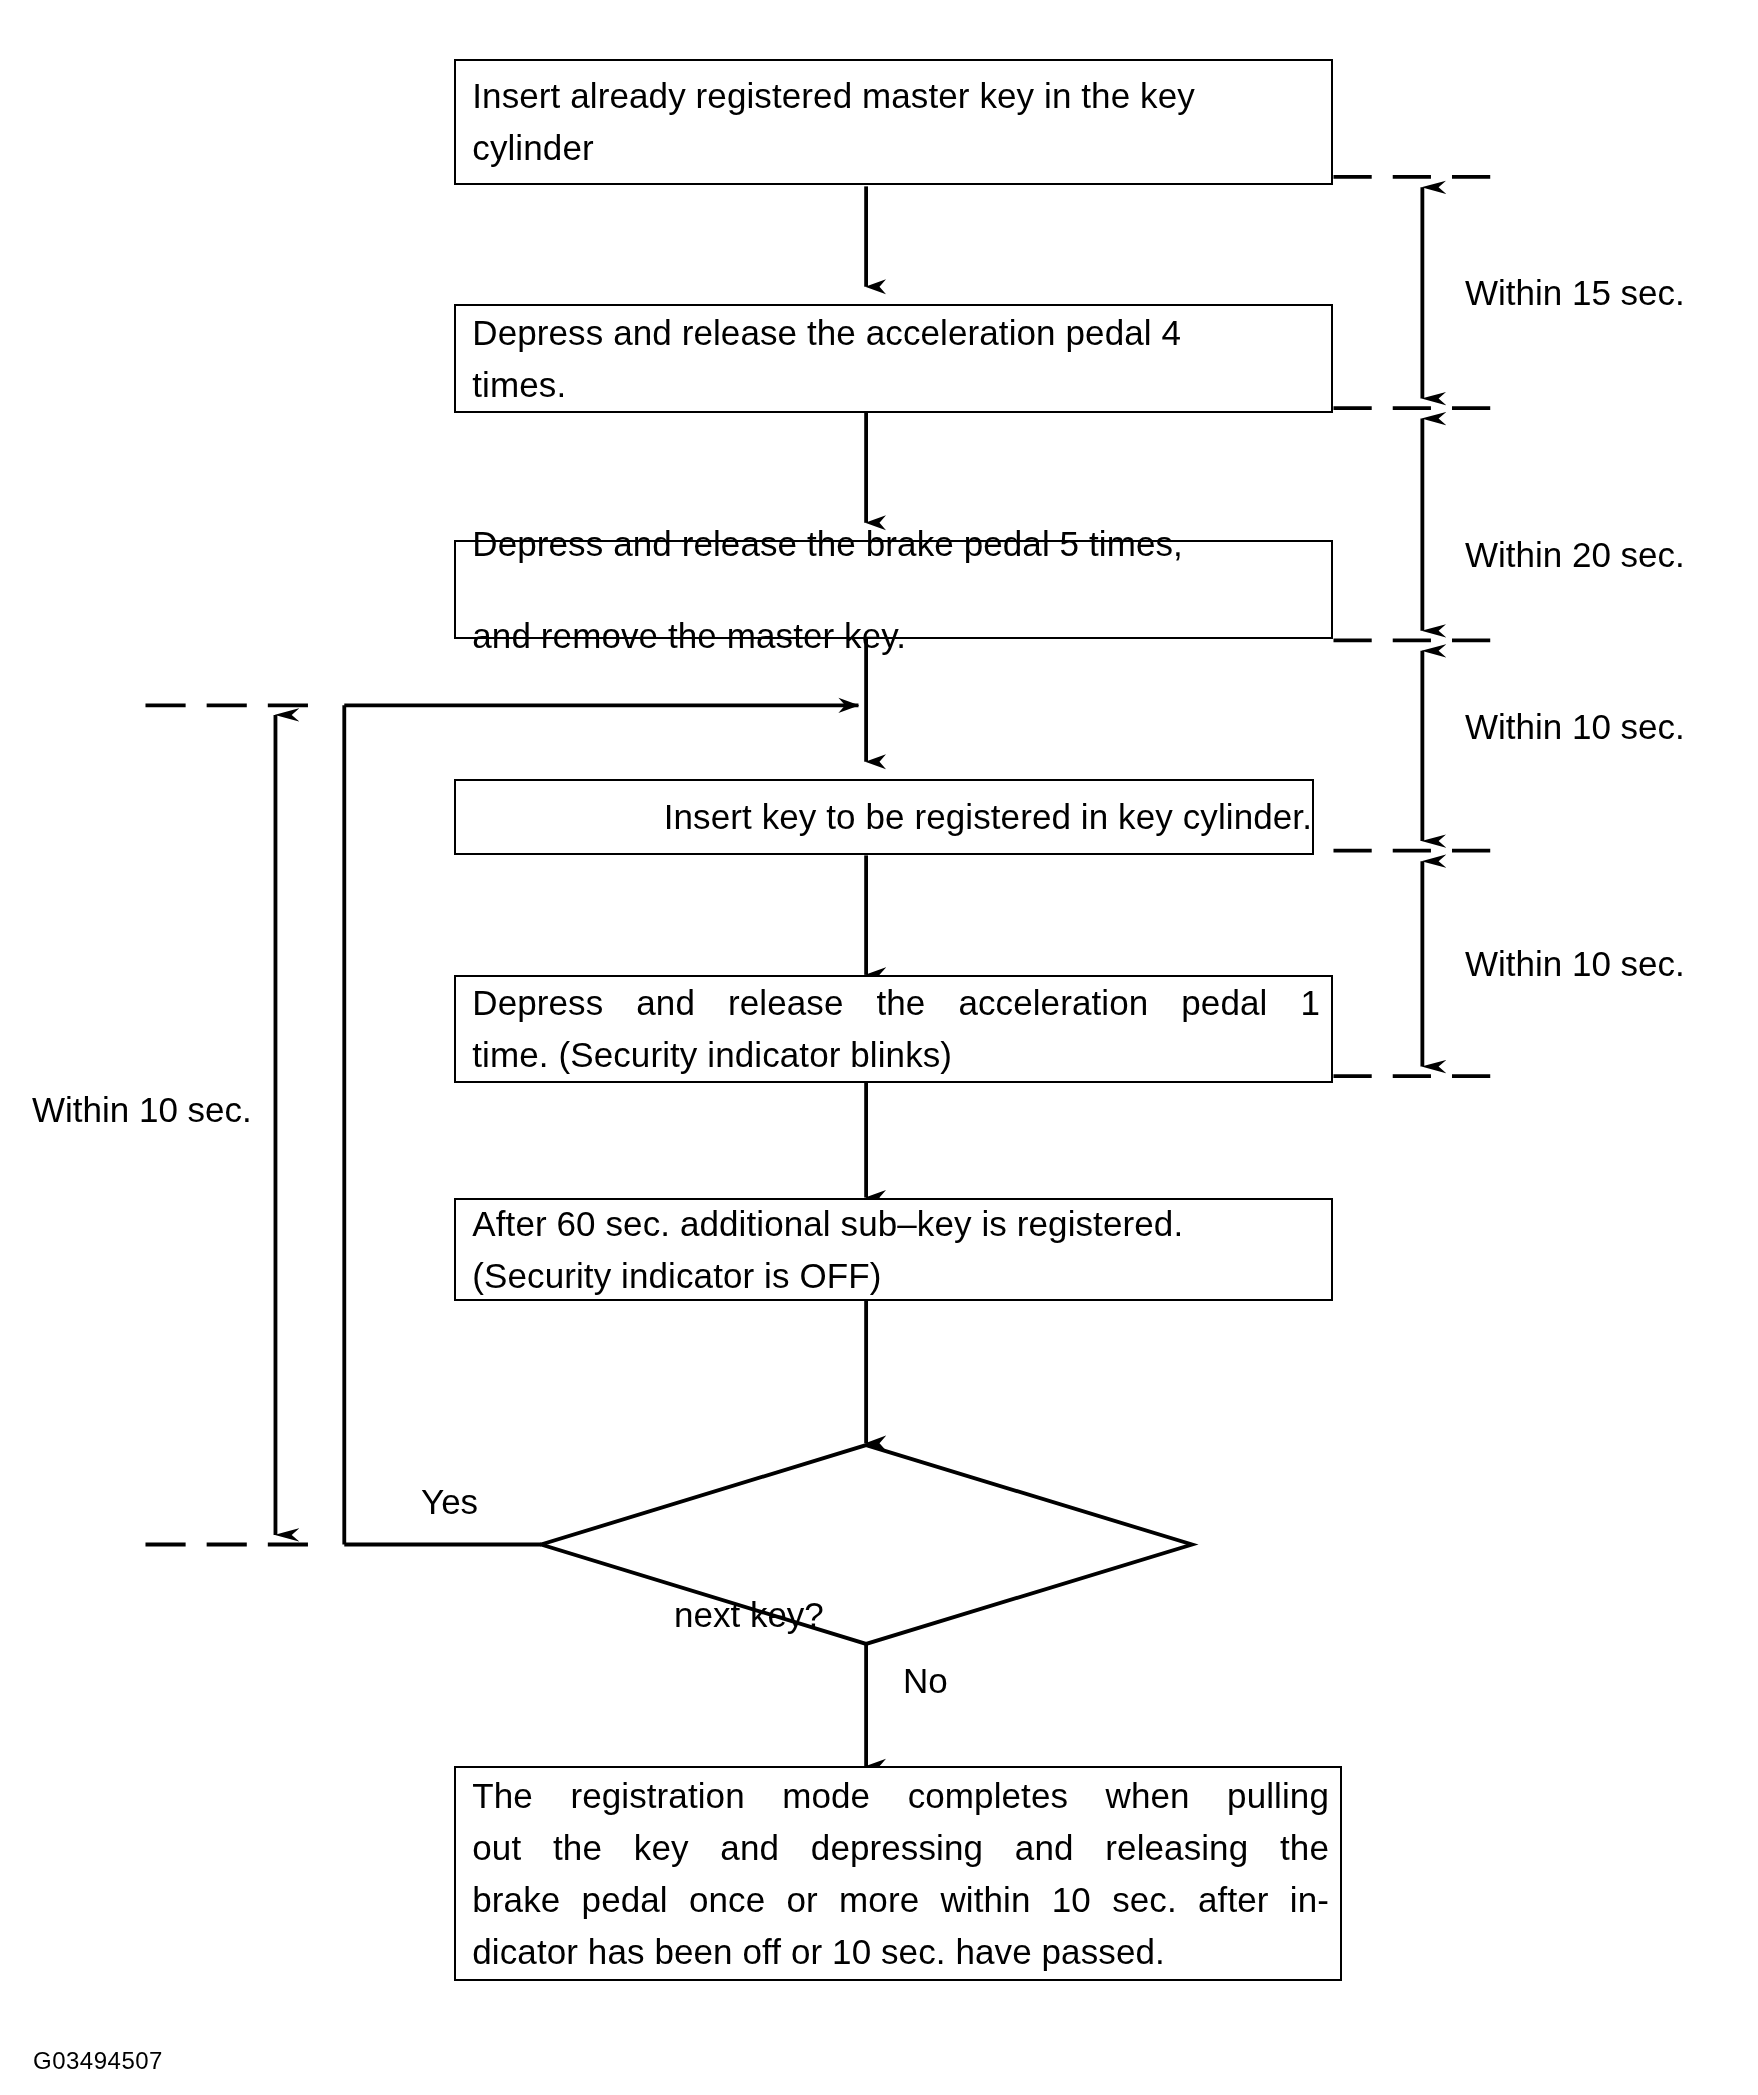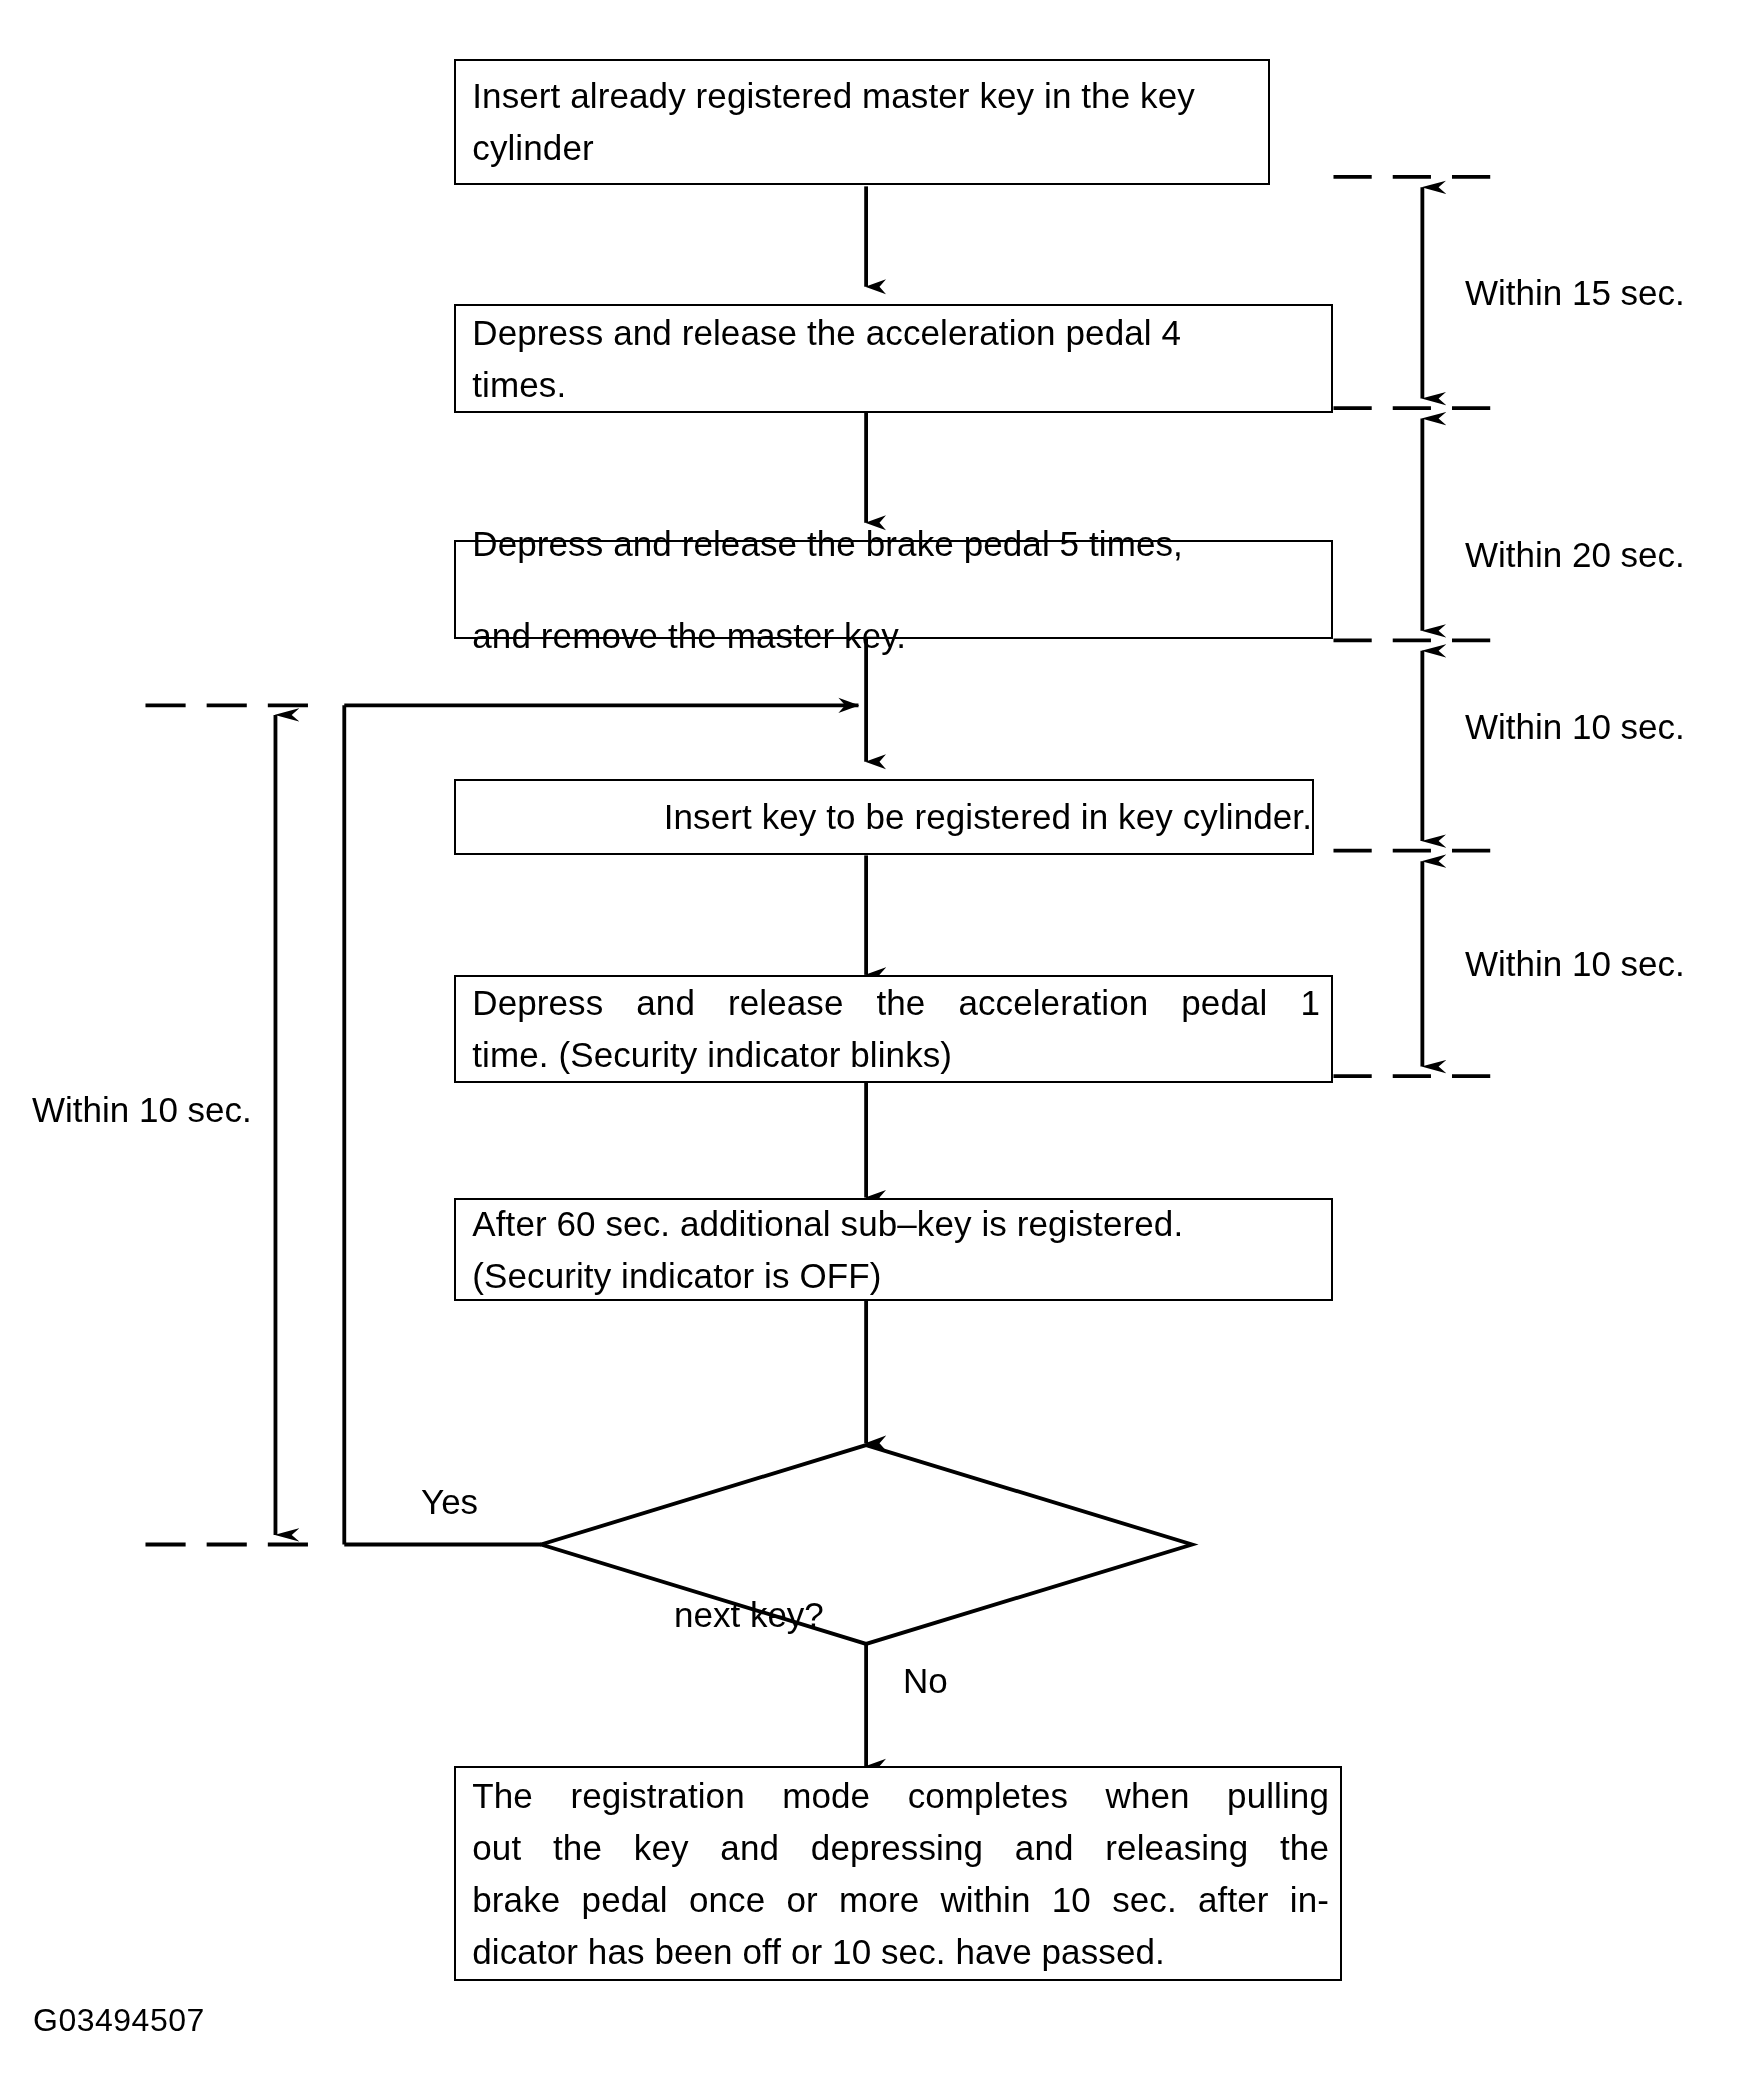--- a/index.html
+++ b/index.html
@@ -63,24 +63,25 @@
   }
   .diamond-text {
     position: absolute;
     font-size: 35px;
     line-height: 54px;
     white-space: pre;
     text-align: left;
   }
   .fig-code {
     position: absolute;
-    font-size: 32px;
+    font-size: 24px;
     line-height: 31px;
     letter-spacing: 0.5px;
     white-space: pre;
+    margin-top: 40px;
   }
 </style>
 </head>
 <body>
 
 <div id="page">
 
   <svg id="canvas" viewBox="0 0 1840 2192">
     <defs>
       <marker id="arrowDown" markerWidth="18" markerHeight="22" refX="9" refY="21" orient="auto" markerUnits="userSpaceOnUse">
@@ -152,21 +153,21 @@
       <line x1="1488" y1="196" x2="1488" y2="417" stroke-width="4" marker-start="url(#dimUp)" marker-end="url(#dimDown)"></line>
 
       <line x1="1488" y1="438" x2="1488" y2="660" stroke-width="4" marker-start="url(#dimUp)" marker-end="url(#dimDown)"></line>
 
       <line x1="1488" y1="681" x2="1488" y2="880" stroke-width="4" marker-start="url(#dimUp)" marker-end="url(#dimDown)"></line>
 
       <line x1="1488" y1="901" x2="1488" y2="1116" stroke-width="4" marker-start="url(#dimUp)" marker-end="url(#dimDown)"></line>
     </g>
   </svg>
 
-  <div class="proc-box" style="left:454px; top:59px; width:816px; height:126px;">
+  <div class="proc-box" style="left:454px; top:59px; width:879px; height:126px;">
     <div class="line">Insert already registered master key in the key</div>
     <div class="line">cylinder</div>
   </div>
 
   <div class="proc-box" style="left:454px; top:304px; width:879px; height:109px;">
     <div class="line">Depress and release the acceleration pedal 4</div>
     <div class="line">times.</div>
   </div>
 
   <div class="proc-box" style="left:454px; top:540px; width:879px; height:99px;gap:40px;">

